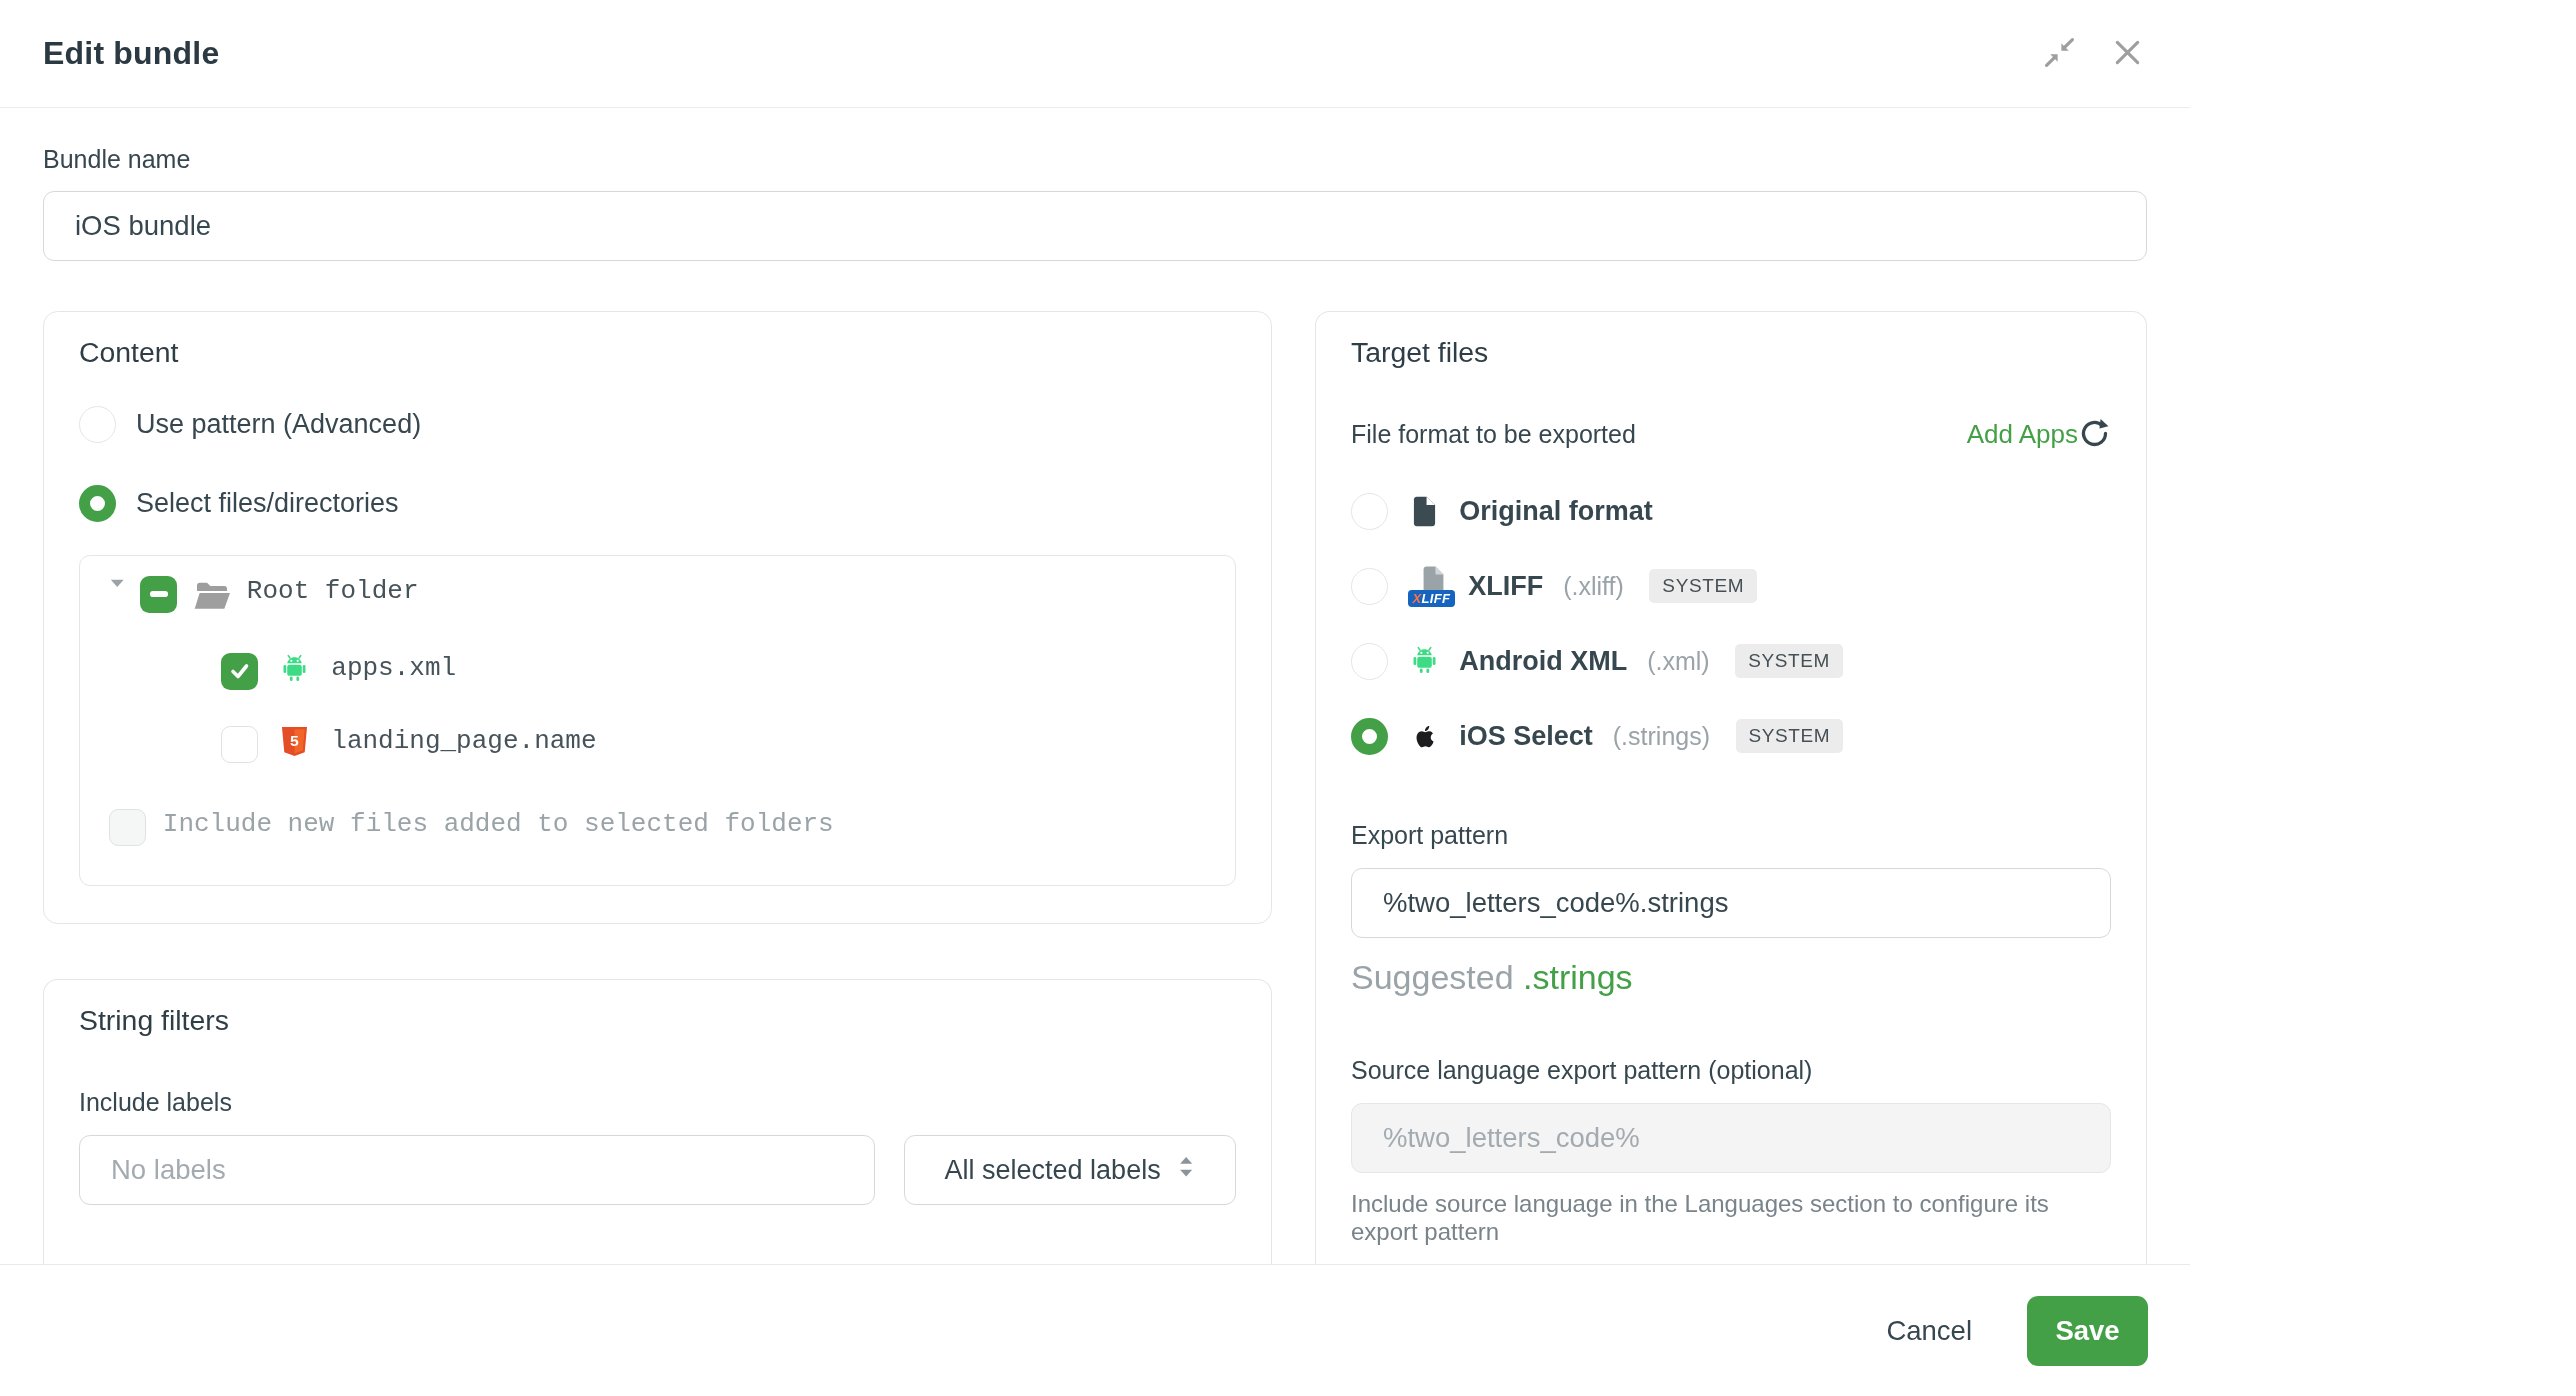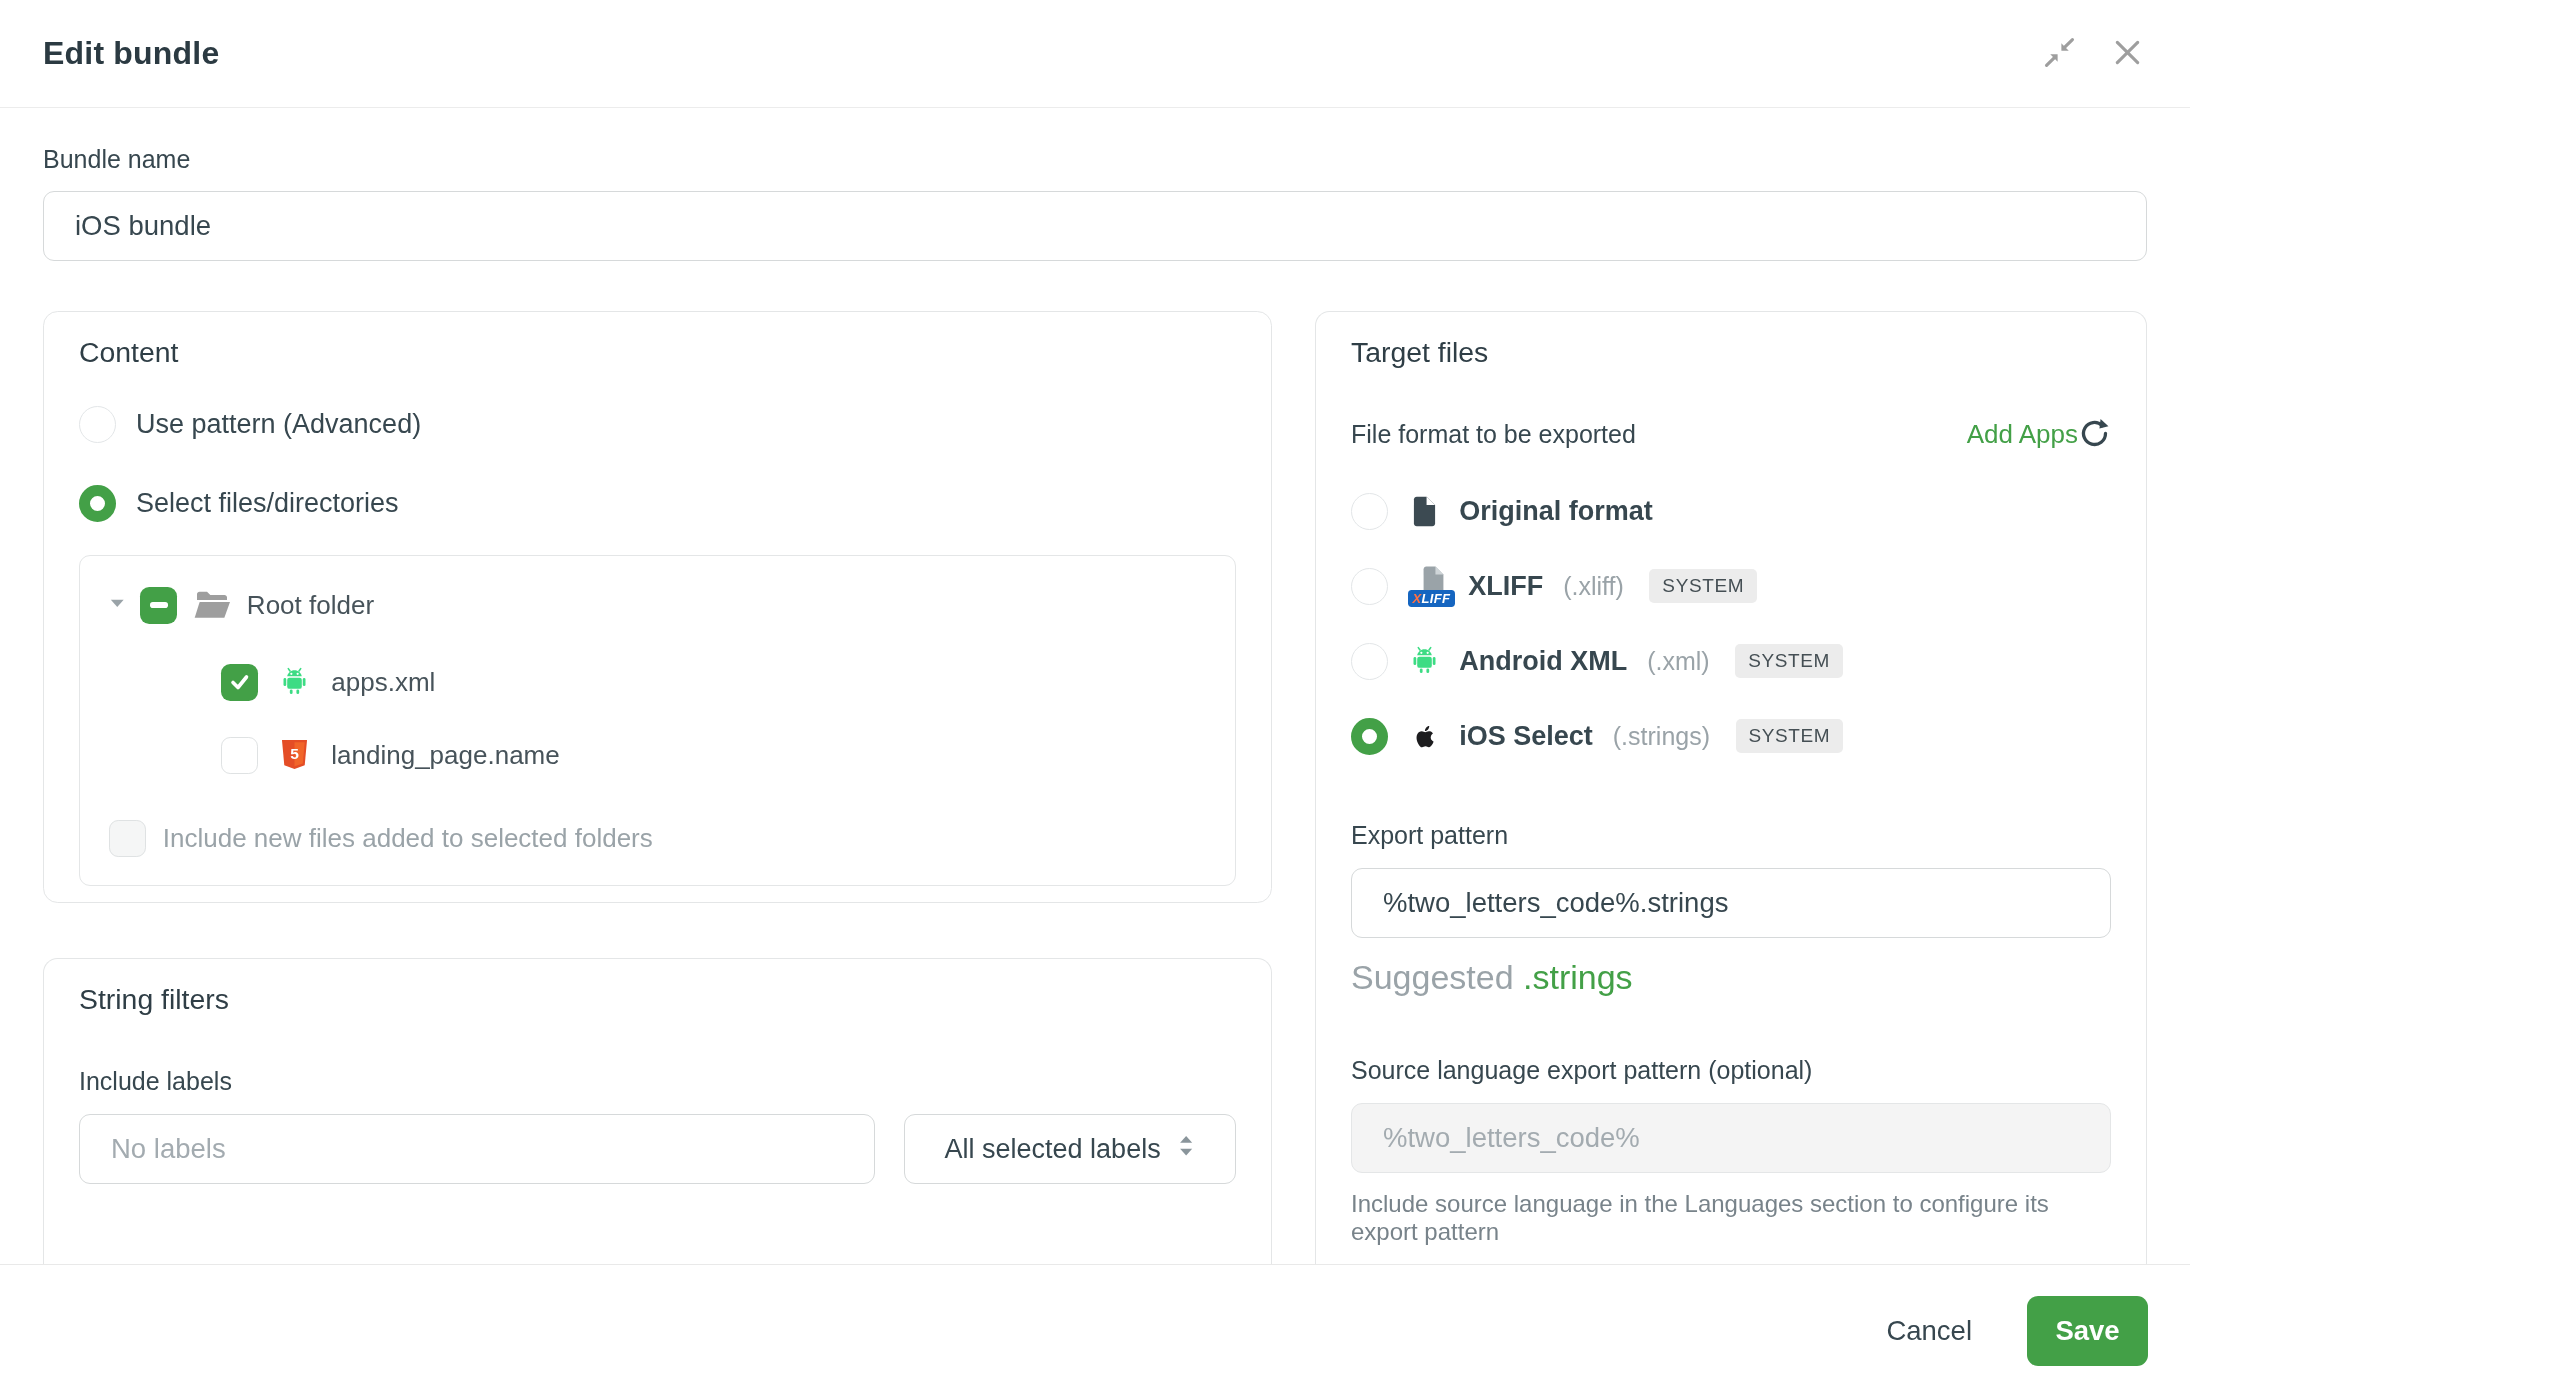--- a/index.html
+++ b/index.html
@@ -25,36 +25,36 @@
   .text-input { width:100%; height:70px; border:0.9px solid #d6d9da; border-radius:11px;
     padding:0 31px; font-size:27.5px; color:#37474f; background:#fff; outline:none;
     font-family:inherit; }
   .text-input::placeholder { color:#a3abb0; }
   .text-input:disabled { background:#f4f4f4; border-color:#e4e6e7; }
 
   .columns { display:flex; gap:43px; margin-top:50px; align-items:flex-start; }
   .col-left { width:1229px; flex:0 0 1229px; }
   .col-right { flex:1 1 auto; }
 
-  .card { border:0.9px solid #e4e6e7; border-radius:14.7px; background:#fff; padding:24px 35px 16px; }
+  .card { border:0.9px solid #e4e6e7; border-radius:14.7px; background:#fff; padding:24px 35px 37px; }
   .card-title { font-size:28.4px; font-weight:500; color:#2f3e46; }
 
   
   .radio-row { display:flex; align-items:center; gap:20px; cursor:pointer; }
   .radio { width:37px; height:37px; border-radius:50%; background:#fff; flex:0 0 37px; }
   .radio.off { border:1.8px solid #e3e6e8; }
   .radio.on  { border:11px solid #43a047; }
   .radio-label { font-size:27px; color:#37474f; }
 
   .content-card .radio-row1 { margin-top:42px; }
   .content-card .radio-row2 { margin-top:37px; }
 
   
   .tree-panel { margin-top:33px; border:0.9px solid #e4e6e7; border-radius:11px; padding:20px 18.3px 16.5px; }
-  .tree-row { display:flex; align-items:center; height:59px; cursor:pointer; }
+  .tree-row { display:flex; height:59px; cursor:pointer;font-family:Liberation Mono, monospace; }
   .tree-row.root { padding-left:11px; gap:14.7px; margin-bottom:18.3px; }
   .tree-row.file { padding-left:123px; gap:20px; margin-bottom:14.7px; }
   .tree-row.incl { padding-left:11px; gap:16.5px; margin-top:24px; }
   .tree-label { font-size:26px; color:#47535a; }
   .tree-label.muted { color:#9aa3a8; }
 
   .checkbox { width:37px; height:37px; border-radius:9.2px; flex:0 0 37px;
     display:flex; align-items:center; justify-content:center; }
   .checkbox.green { background:#43a047; }
   .checkbox.empty { background:#fff; border:1.8px solid #dfe2e3; }

